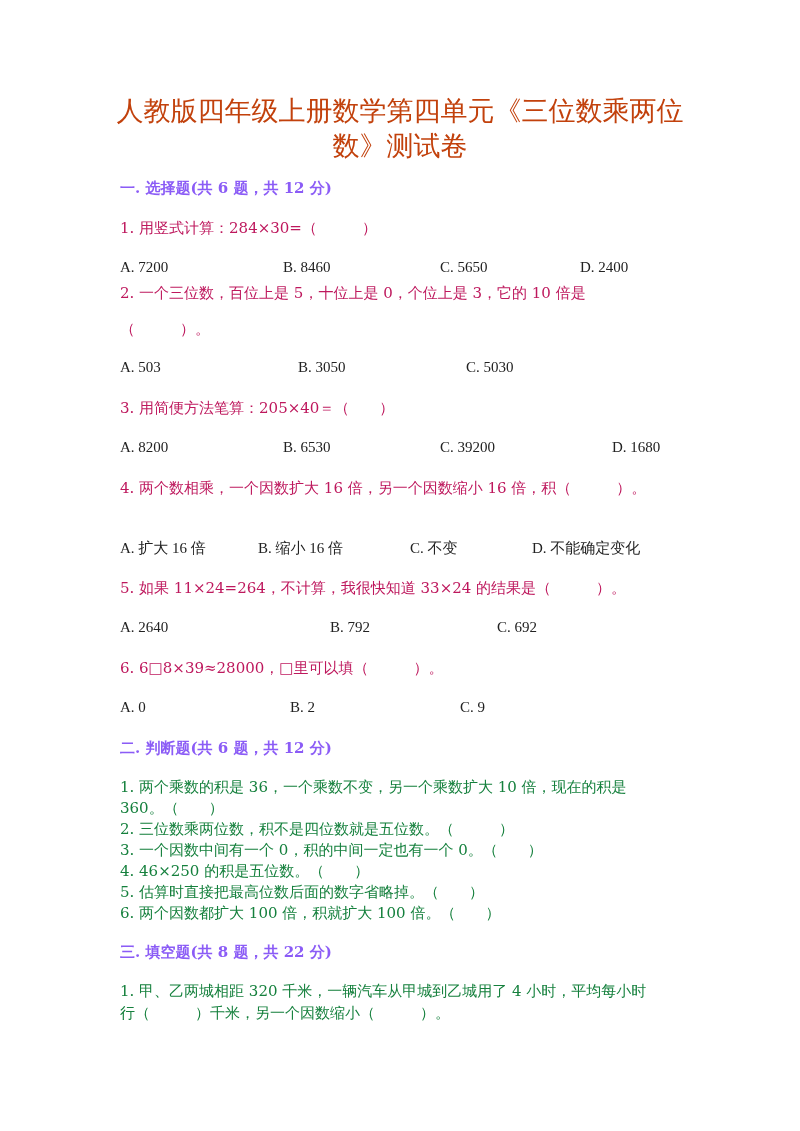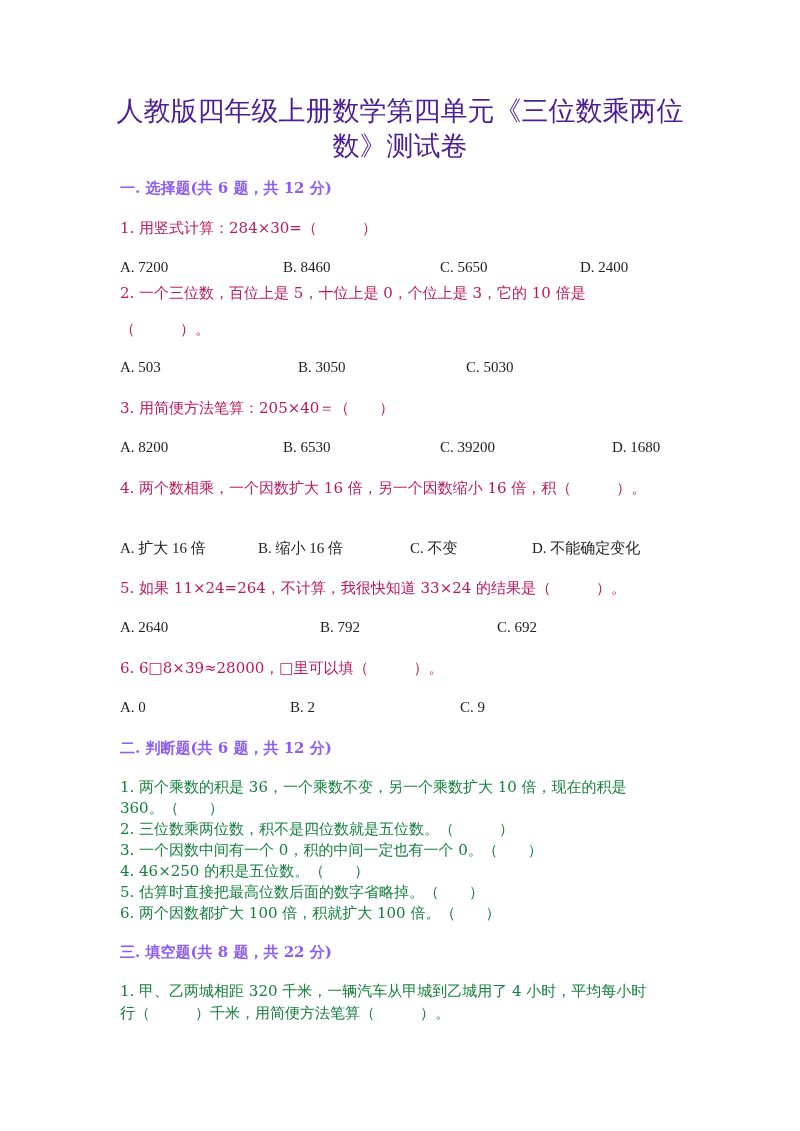--- a/index.html
+++ b/index.html
@@ -1,19 +1,19 @@
 <!DOCTYPE html>
 <html><head>
 <meta charset="utf-8">
 <style>
   html, body { margin: 0; padding: 0; background: #ffffff; }
   body { width: 800px; height: 1131px; position: relative; overflow: hidden;
          font-family: "DejaVu Serif", "Liberation Serif", serif; color: #222; }
   .title { position: absolute; left: 100px; width: 600px; text-align: center;
-           font-size: 27px; line-height: 36px; color: #4c1d95; }
+           font-size: 27px; line-height: 36px; color: #c2410c; }
   .t1 { top: 93px; }
   .t2 { top: 128px; }
   .sec { position: absolute; left: 120px; font-size: 15px; font-weight: bold; color: #8b5cf6; }
   .q { position: absolute; left: 120px; font-size: 15px; color: #be185d; white-space: nowrap; }
   .opt { position: absolute; font-size: 15px; color: #222; white-space: nowrap; font-family: Liberation Serif, serif; }
   .line { position: absolute; left: 120px; font-size: 15px; color: #15803d; white-space: nowrap; line-height: 20px; }
 </style>
 </head>
 <body>
 
@@ -41,32 +41,32 @@
 <div class="opt" style="left:612px;top:439px">D. 1680</div>
 
 <div class="q" style="top:479px">4. 两个数相乘，一个因数扩大 16 倍，另一个因数缩小 16 倍，积（　　　）。</div>
 <div class="opt" style="left:120px;top:539px">A. 扩大 16 倍</div>
 <div class="opt" style="left:258px;top:539px">B. 缩小 16 倍</div>
 <div class="opt" style="left:410px;top:539px">C. 不变</div>
 <div class="opt" style="left:532px;top:539px">D. 不能确定变化</div>
 
 <div class="q" style="top:579px">5. 如果 11×24=264，不计算，我很快知道 33×24 的结果是（　　　）。</div>
 <div class="opt" style="left:120px;top:619px">A. 2640</div>
-<div class="opt" style="left:320px;top:619px">B. 792</div>
+<div class="opt" style="left:330px;top:619px">B. 792</div>
 <div class="opt" style="left:497px;top:619px">C. 692</div>
 
 <div class="q" style="top:659px">6. 6□8×39≈28000，□里可以填（　　　）。</div>
 <div class="opt" style="left:120px;top:699px">A. 0</div>
 <div class="opt" style="left:290px;top:699px">B. 2</div>
 <div class="opt" style="left:460px;top:699px">C. 9</div>
 
 <div class="sec" style="top:739px">二. 判断题(共 6 题，共 12 分)</div>
 <div class="line" style="top:777px">1. 两个乘数的积是 36，一个乘数不变，另一个乘数扩大 10 倍，现在的积是</div>
 <div class="line" style="top:798px">360。（　　）</div>
 <div class="line" style="top:819px">2. 三位数乘两位数，积不是四位数就是五位数。（　　　）</div>
 <div class="line" style="top:840px">3. 一个因数中间有一个 0，积的中间一定也有一个 0。（　　）</div>
 <div class="line" style="top:861px">4. 46×250 的积是五位数。（　　）</div>
 <div class="line" style="top:882px">5. 估算时直接把最高位数后面的数字省略掉。（　　）</div>
 <div class="line" style="top:903px">6. 两个因数都扩大 100 倍，积就扩大 100 倍。（　　）</div>
 
 <div class="sec" style="top:943px">三. 填空题(共 8 题，共 22 分)</div>
 <div class="line" style="top:981px">1. 甲、乙两城相距 320 千米，一辆汽车从甲城到乙城用了 4 小时，平均每小时</div>
-<div class="line" style="top:1003px">行（　　　）千米，用简便方法笔算（　　　）。</div>
+<div class="line" style="top:1003px">行（　　　）千米，另一个因数缩小（　　　）。</div>
 
 </body></html>

